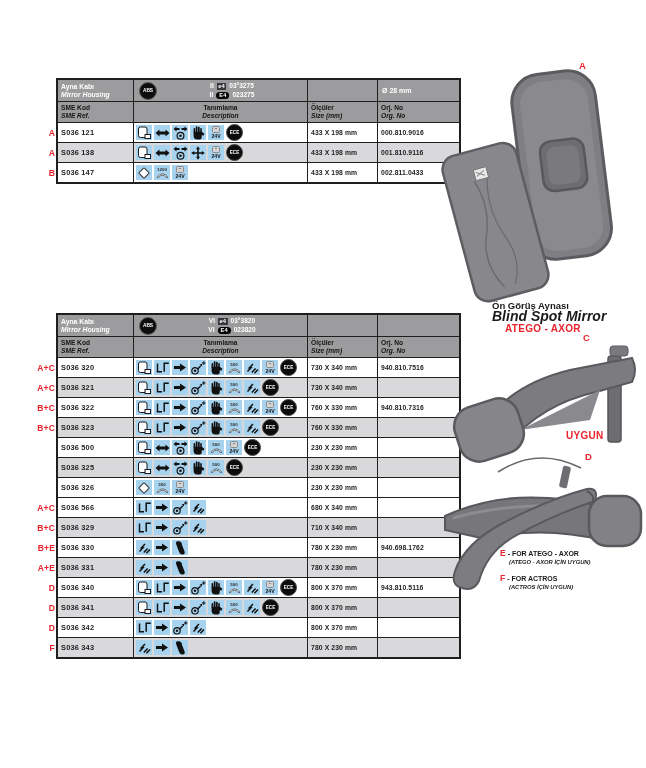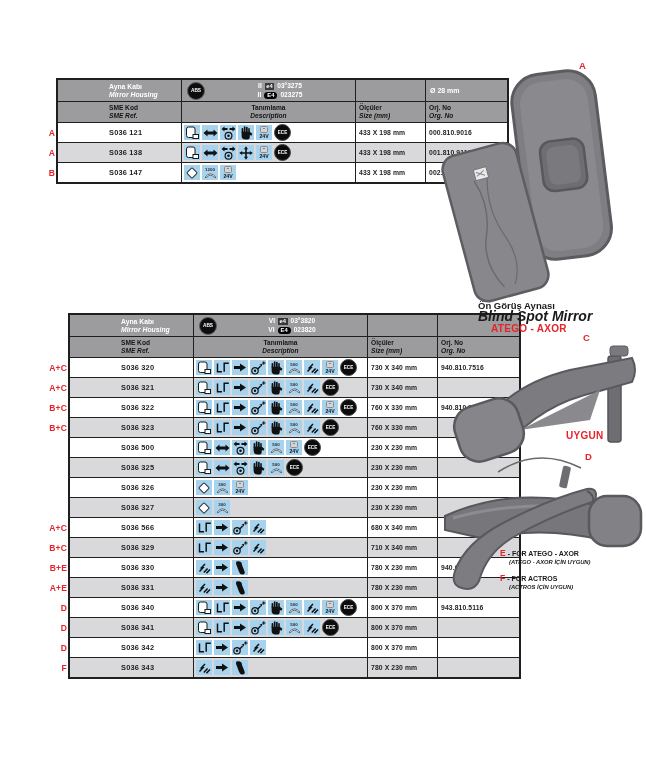--- a/index.html
+++ b/index.html
@@ -6,21 +6,21 @@
   body{background:#e8e8e8;}
   .page{position:relative;width:646px;height:768px;background:#ffffff;overflow:hidden;
         font-family:"Liberation Sans",sans-serif;}
 
   
   .cat-table{position:absolute;border:2px solid #1f1f1f;background:#fff;}
   .trow{display:flex;border-bottom:1px solid #1f1f1f;position:relative;}
   .trow:last-child{border-bottom:none;}
   .c{border-right:1px solid #1f1f1f;box-sizing:border-box;display:flex;overflow:hidden;}
   .c:last-child{border-right:none;}
-  .c1{width:76px;margin-left:48px;}  .c2{width:174px;}  .c3{width:70px;}  .c4{width:81px;}
+  .c1{width:76px;}  .c2{width:174px;}  .c3{width:70px;}  .c4{width:81px;}
 
   .hr1{height:21px;background:#9c9c9e;}
   .hr1 .c{flex-direction:column;justify-content:center;}
   .hr1 .titlecell{padding-left:3px;}
   .t1{font-size:6.8px;font-weight:700;color:#fff;line-height:8px;}
   .t2{font-size:6.8px;font-weight:700;font-style:italic;color:#fff;line-height:8px;}
   .hr1 .c2{flex-direction:row;align-items:center;}
   .abs-badge{width:16px;height:16px;border-radius:50%;background:#0d0d0d;border:1px solid #5c5c5c;
              color:#fff;font-size:4.8px;font-weight:700;display:flex;align-items:center;justify-content:center;
              margin-left:5px;flex:none;}
@@ -51,21 +51,21 @@
         align-items:center;justify-content:center;flex:none;line-height:1;}
   .ece{width:15px;height:15px;border-radius:50%;background:#0c0c0c;border:1px solid #4a4a4a;
        color:#fff;font-size:4.6px;font-weight:700;display:flex;align-items:center;justify-content:center;flex:none;}
   .bnum{font-size:4.4px;font-weight:700;color:#2a2a2a;line-height:5px;}
   .vbox{background:#d4d4d6;border:0.5px solid #8a8a8c;border-radius:1.5px;font-size:4px;color:#333;
         line-height:4.5px;padding:0 1.5px;font-weight:700;}
   .vtxt{font-size:5.2px;font-weight:700;color:#111;line-height:6.5px;}
 
   
   .sidelabel{position:absolute;color:#e8222a;font-weight:700;font-size:9.5px;}
-  .blindblock{position:absolute;left:478px;top:300px;}
+  .blindblock{position:absolute;left:492px;top:300px;}
   .bt1{font-size:9.5px;font-weight:700;color:#1a1a1a;line-height:11px;}
   .bt2{font-size:14px;font-weight:700;font-style:italic;color:#1a1a1a;line-height:11px;}
   .bt3{font-size:10px;font-weight:700;color:#e8222a;line-height:13px;letter-spacing:.3px;margin-left:13px;}
   .imgwrap{position:absolute;}
   .note{position:absolute;width:150px;}
   .noteline{font-size:7px;font-weight:700;color:#1a1a1a;line-height:9px;}
   .noteline .nl-letter{color:#e8222a;font-size:8.5px;font-weight:700;}
   .notesub{font-size:5.8px;font-weight:700;font-style:italic;color:#1a1a1a;line-height:8px;padding-left:9px;}
 </style>
 </head>
@@ -236,21 +236,21 @@
           </span>
         </div>
         <div class="c c3">
           <span class="sizecell">433 X 198 mm</span>
         </div>
         <div class="c c4">
           <span class="orgcell">002.811.0433</span>
         </div>
       </div>
     </div>
-  <div id="table-bottom" class="cat-table" style="left:68px;top:313px;">
+  <div id="table-bottom" class="cat-table" style="left:56px;top:313px;">
       <div class="trow hr1">
         <div class="c c1 titlecell">
           <span class="t1">Ayna Kabı</span>
           <span class="t2">Mirror Housing</span>
         </div>
         <div class="c c2">
           <span class="abs-badge">ABS</span>
           <div class="approvals">
             <div class="apline">
               <span class="">VI</span>
@@ -670,44 +670,20 @@
             <span class="vtxt">24V</span>
           </span>
         </div>
         <div class="c c3">
           <span class="sizecell">230 X 230 mm</span>
         </div>
         <div class="c c4">
           <span class="orgcell"></span>
         </div>
       </div>
-      <div class="trow drow alt">
-        <div class="c c1">
-          <span class="codecell">S036 327</span>
-        </div>
-        <div class="c c2 iconcell">
-          <span class="tile">
-            <svg width="14" height="14" viewBox="0 0 14 14">
-              <rect x="3.2" y="3.2" width="7.6" height="7.6" rx="1" fill="#fff" stroke="#333" transform="rotate(45 7 7)"></rect>
-            </svg>
-          </span>
-          <span class="tile">
-            <span class="bnum">300</span>
-            <svg width="13" height="6" viewBox="0 0 13 6">
-              <path d="M1 5.4 Q6.5 -1.8 12 5.4 L10.3 5.4 Q6.5 1 2.7 5.4 Z" fill="#fff" stroke="#333" stroke-width="0.7"></path>
-            </svg>
-          </span>
-        </div>
-        <div class="c c3">
-          <span class="sizecell">230 X 230 mm</span>
-        </div>
-        <div class="c c4">
-          <span class="orgcell"></span>
-        </div>
-      </div>
       <div class="trow drow">
         <span class="rletter">A+C</span>
         <div class="c c1">
           <span class="codecell">S036 566</span>
         </div>
         <div class="c c2 iconcell">
           <span class="tile">
             <svg width="15" height="13" viewBox="0 0 15 13">
               <path d="M2.5 2.5 V10.8 H7" fill="none" stroke="#111" stroke-width="1.5"></path>
               <path d="M9.2 10.8 V2.2 H13.8" fill="none" stroke="#111" stroke-width="1.5"></path>

